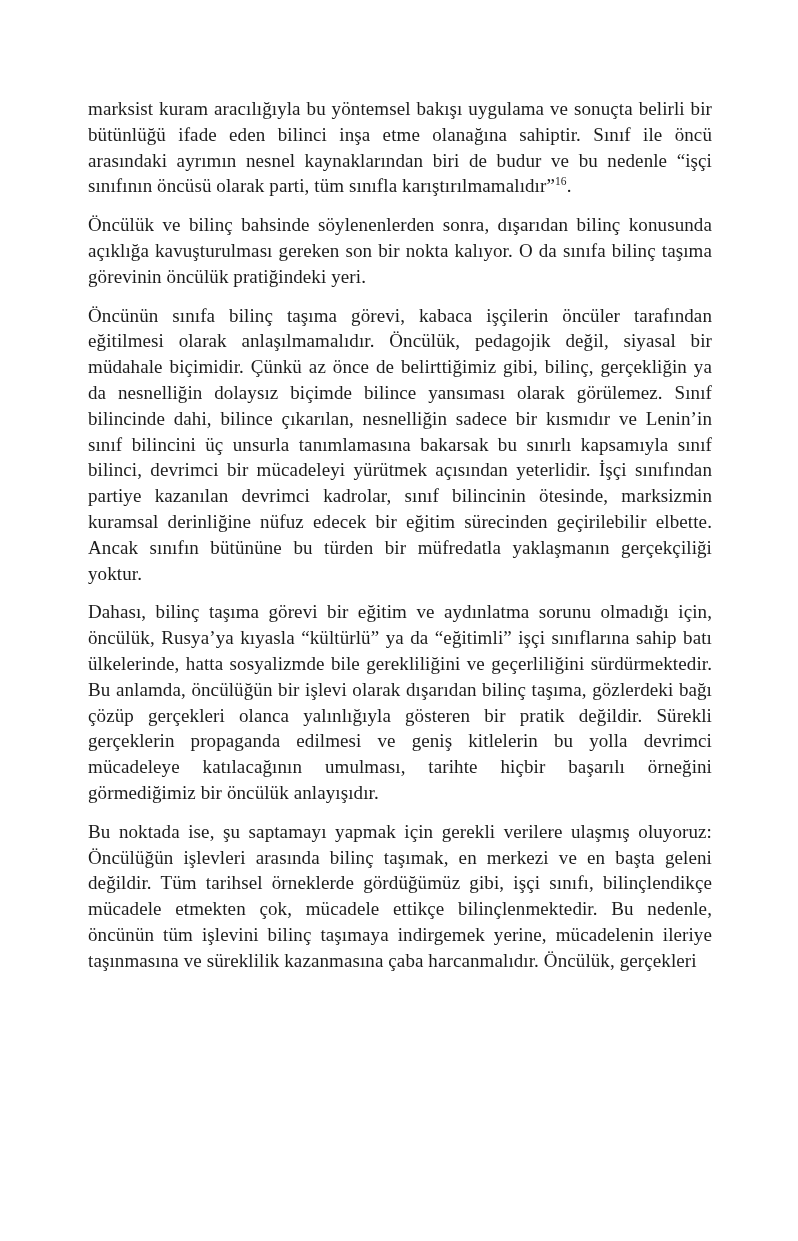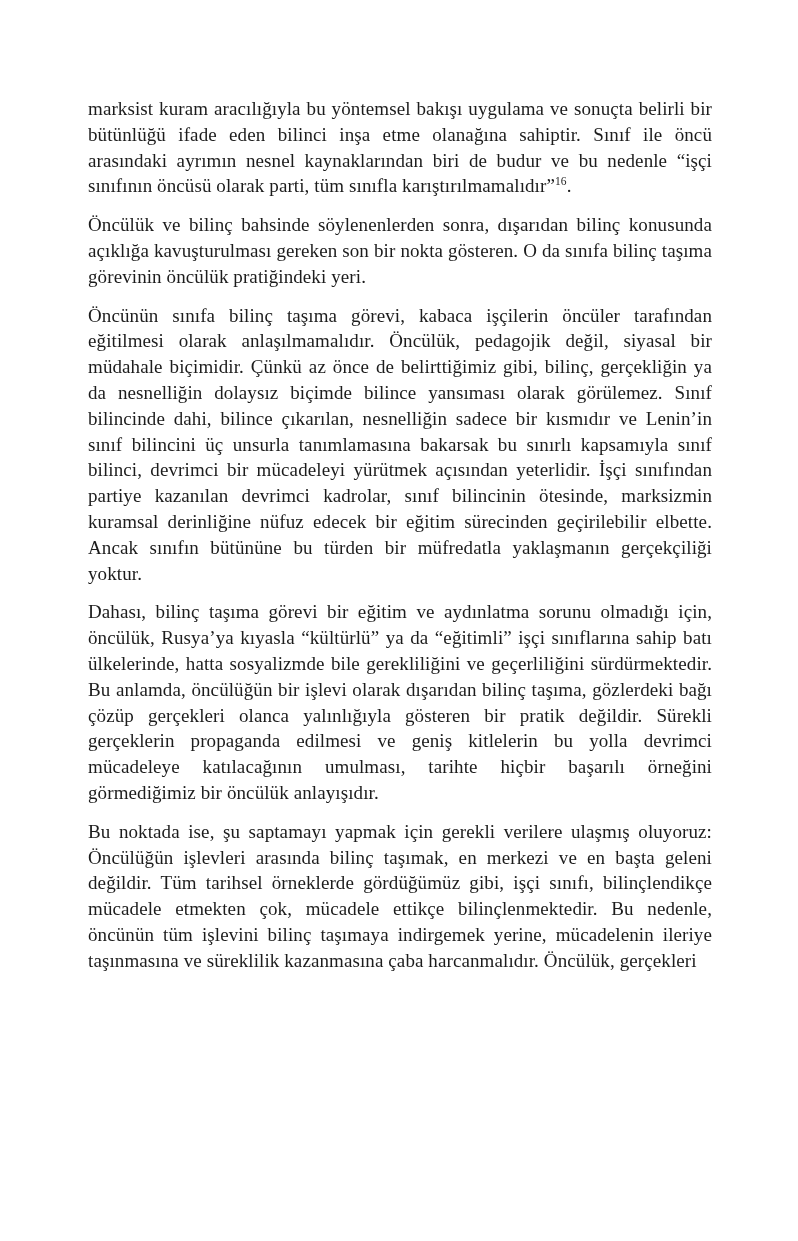--- a/index.html
+++ b/index.html
@@ -66,21 +66,21 @@
     color: #1c1c1c;
   }
 </style>
 </head>
 <body>
 
 <div class="page">
 
   <main class="content">
     <p class="para"><span>marksist kuram aracılığıyla bu yöntemsel bakışı uygulama ve sonuçta belirli bir bütünlüğü ifade eden bilinci inşa etme olanağına sahiptir. Sınıf ile öncü arasındaki ayrımın nesnel kaynaklarından biri de budur ve bu nedenle “işçi sınıfının öncüsü olarak parti, tüm sınıfla karıştırılmamalıdır”</span><sup class="fnref">16</sup><span>.</span></p>
-    <p class="para">Öncülük ve bilinç bahsinde söylenenlerden sonra, dışarıdan bilinç konusunda açıklığa kavuşturulması gereken son bir nokta gösteren. O da sınıfa bilinç taşıma görevinin öncülük pratiğindeki yeri.</p>
+    <p class="para">Öncülük ve bilinç bahsinde söylenenlerden sonra, dışarıdan bilinç konusunda açıklığa kavuşturulması gereken son bir nokta kalıyor. O da sınıfa bilinç taşıma görevinin öncülük pratiğindeki yeri.</p>
     <p class="para">Öncünün sınıfa bilinç taşıma görevi, kabaca işçilerin öncüler tarafından eğitilmesi olarak anlaşılmamalıdır. Öncülük, pedagojik değil, siyasal bir müdahale biçimidir. Çünkü az önce de belirttiğimiz gibi, bilinç, gerçekliğin ya da nesnelliğin dolaysız biçimde bilince yansıması olarak görülemez. Sınıf bilincinde dahi, bilince çıkarılan, nesnelliğin sadece bir kısmıdır ve Lenin’in sınıf bilincini üç unsurla tanımlamasına bakarsak bu sınırlı kapsamıyla sınıf bilinci, devrimci bir mücadeleyi yürütmek açısından yeterlidir. İşçi sınıfından partiye kazanılan devrimci kadrolar, sınıf bilincinin ötesinde, marksizmin kuramsal derinliğine nüfuz edecek bir eğitim sürecinden geçirilebilir elbette. Ancak sınıfın bütününe bu türden bir müfredatla yaklaşmanın gerçekçiliği yoktur.</p>
     <p class="para">Dahası, bilinç taşıma görevi bir eğitim ve aydınlatma sorunu olmadığı için, öncülük, Rusya’ya kıyasla “kültürlü” ya da “eğitimli” işçi sınıflarına sahip batı ülkelerinde, hatta sosyalizmde bile gerekliliğini ve geçerliliğini sürdürmektedir. Bu anlamda, öncülüğün bir işlevi olarak dışarıdan bilinç taşıma, gözlerdeki bağı çözüp gerçekleri olanca yalınlığıyla gösteren bir pratik değildir. Sürekli gerçeklerin propaganda edilmesi ve geniş kitlelerin bu yolla devrimci mücadeleye katılacağının umulması, tarihte hiçbir başarılı örneğini görmediğimiz bir öncülük anlayışıdır.</p>
     <p class="para">Bu noktada ise, şu saptamayı yapmak için gerekli verilere ulaşmış oluyoruz: Öncülüğün işlevleri arasında bilinç taşımak, en merkezi ve en başta geleni değildir. Tüm tarihsel örneklerde gördüğümüz gibi, işçi sınıfı, bilinçlendikçe mücadele etmekten çok, mücadele ettikçe bilinçlenmektedir. Bu nedenle, öncünün tüm işlevini bilinç taşımaya indirgemek yerine, mücadelenin ileriye taşınmasına ve süreklilik kazanmasına çaba harcanmalıdır. Öncülük, gerçekleri</p>
   </main>
 
   <hr class="footnote-rule">
 
 
   <div class="page-number">34</div>
 

